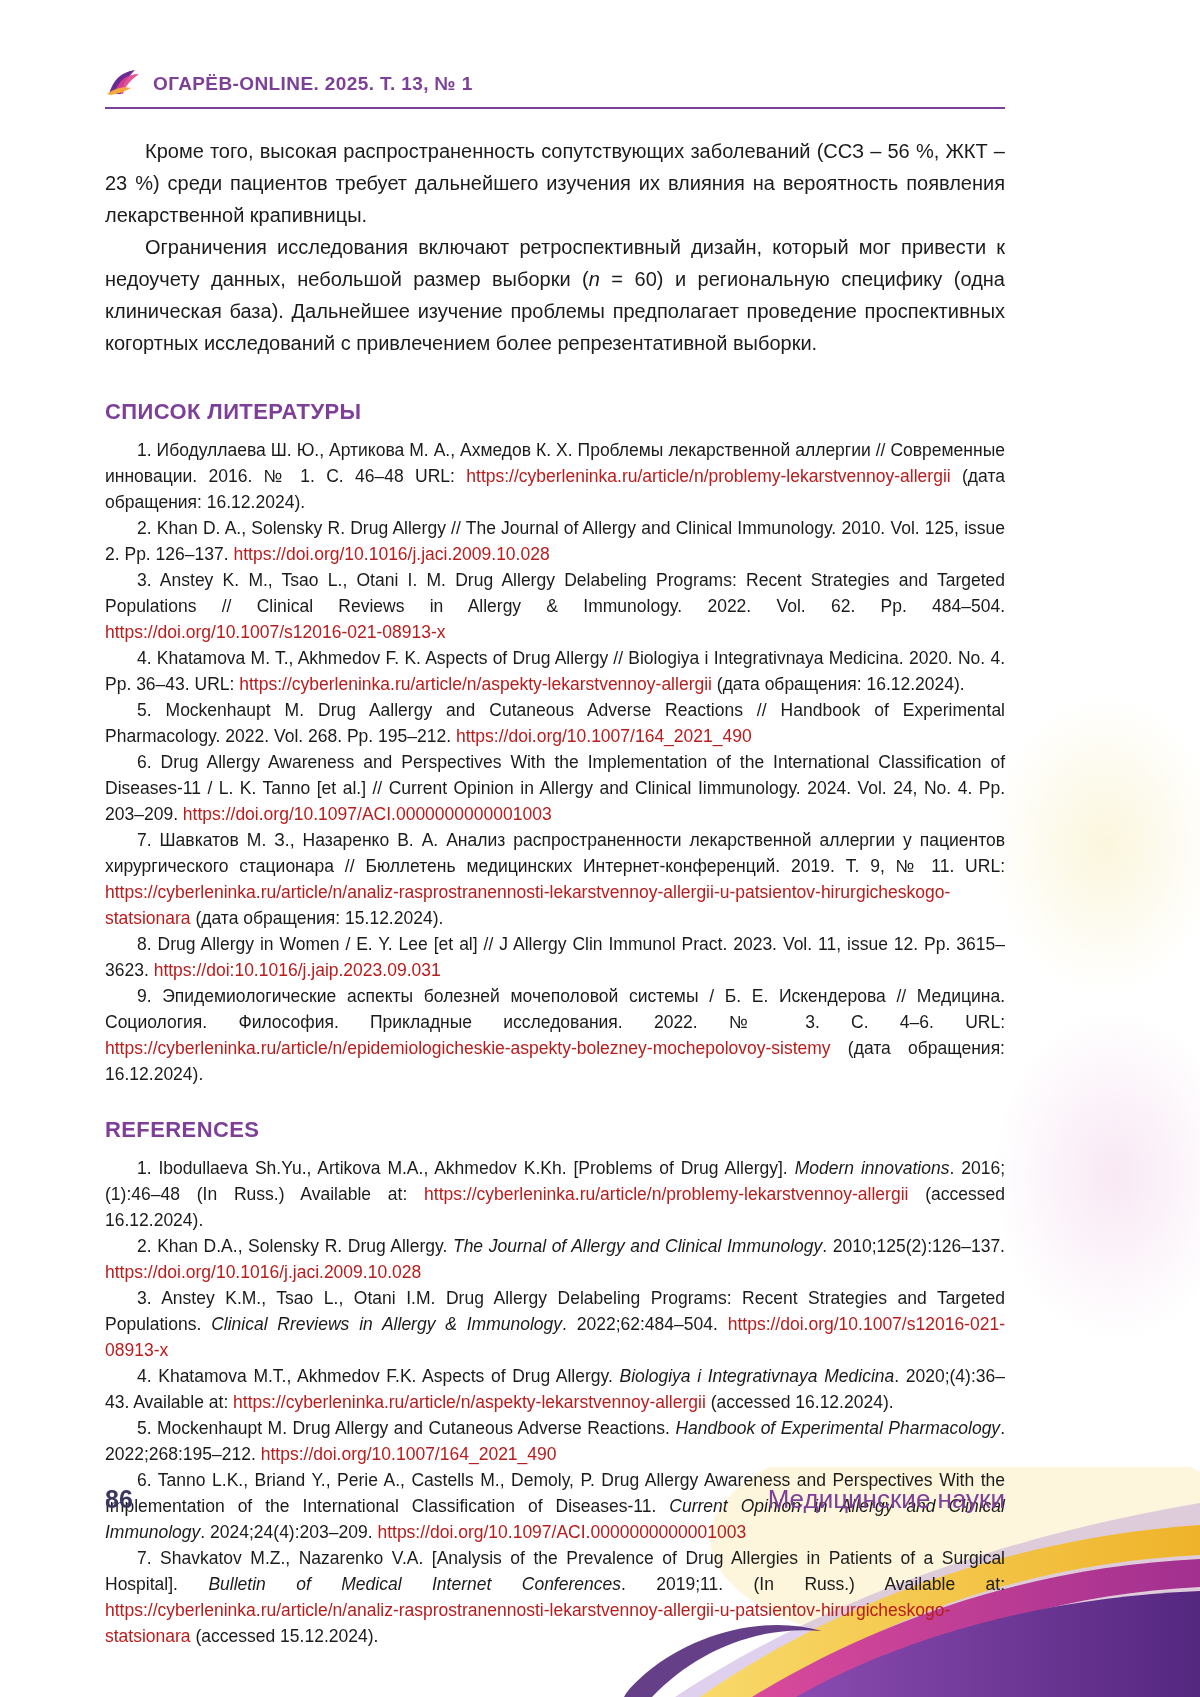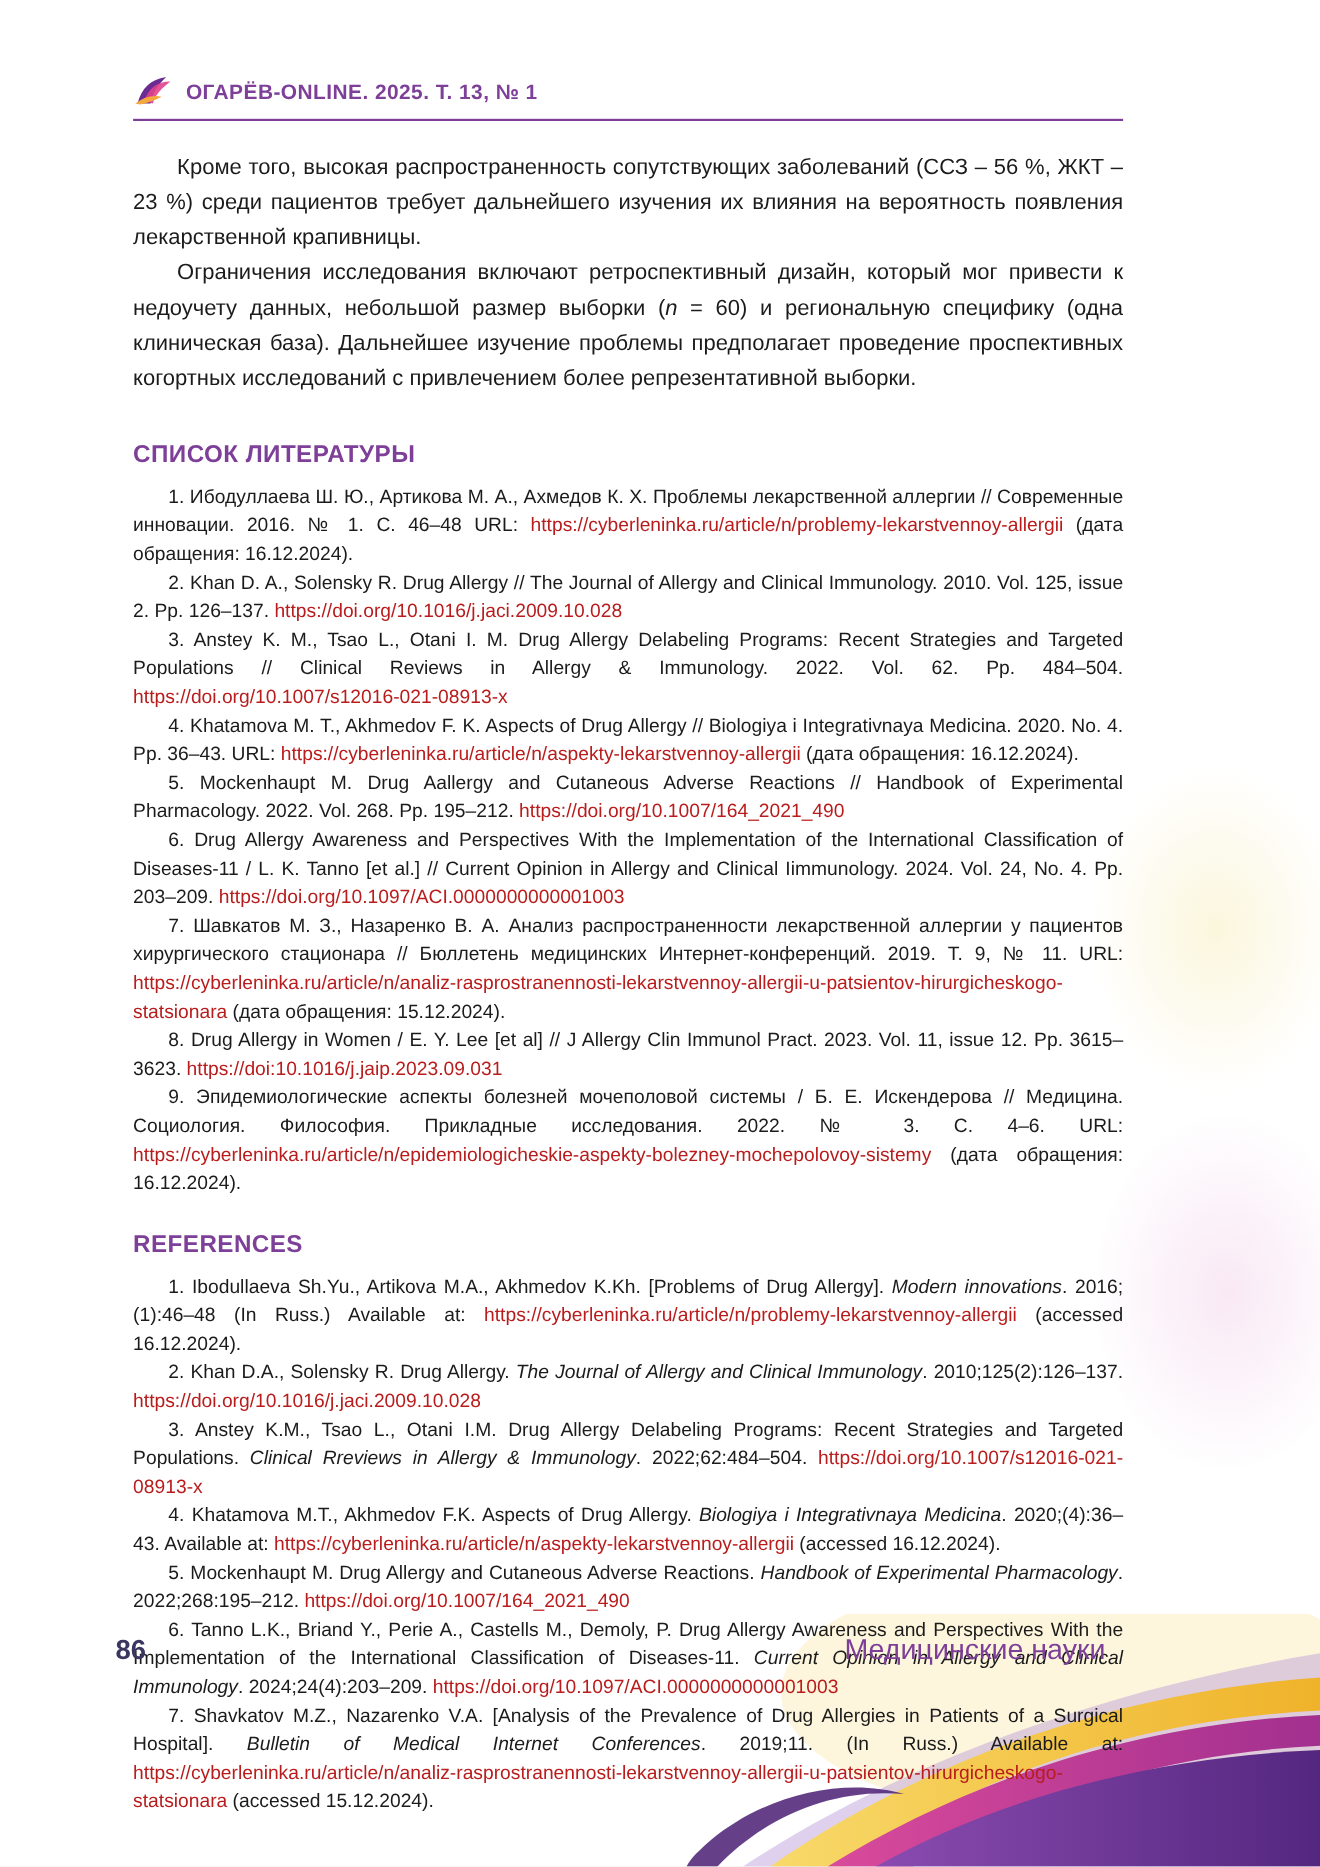--- a/index.html
+++ b/index.html
@@ -7,21 +7,21 @@
     position:relative;
     width:1200px;height:1697px;
     margin:0 auto;
     background:#ffffff;
     overflow:hidden;
     font-family:"Liberation Sans", sans-serif;
     color:#1b1b1b;
   }
   .content-wrap{
     position:absolute;
-    left:121px; top:68px;
+    left:105px; top:68px;
     width:900px;
   }
   .header-row{
     display:flex;align-items:center;gap:12px;
     margin-bottom:7px;
   }
   .journal-title{
     font-size:19px;font-weight:bold;
     color:#7d3f98;letter-spacing:.4px;
   }

